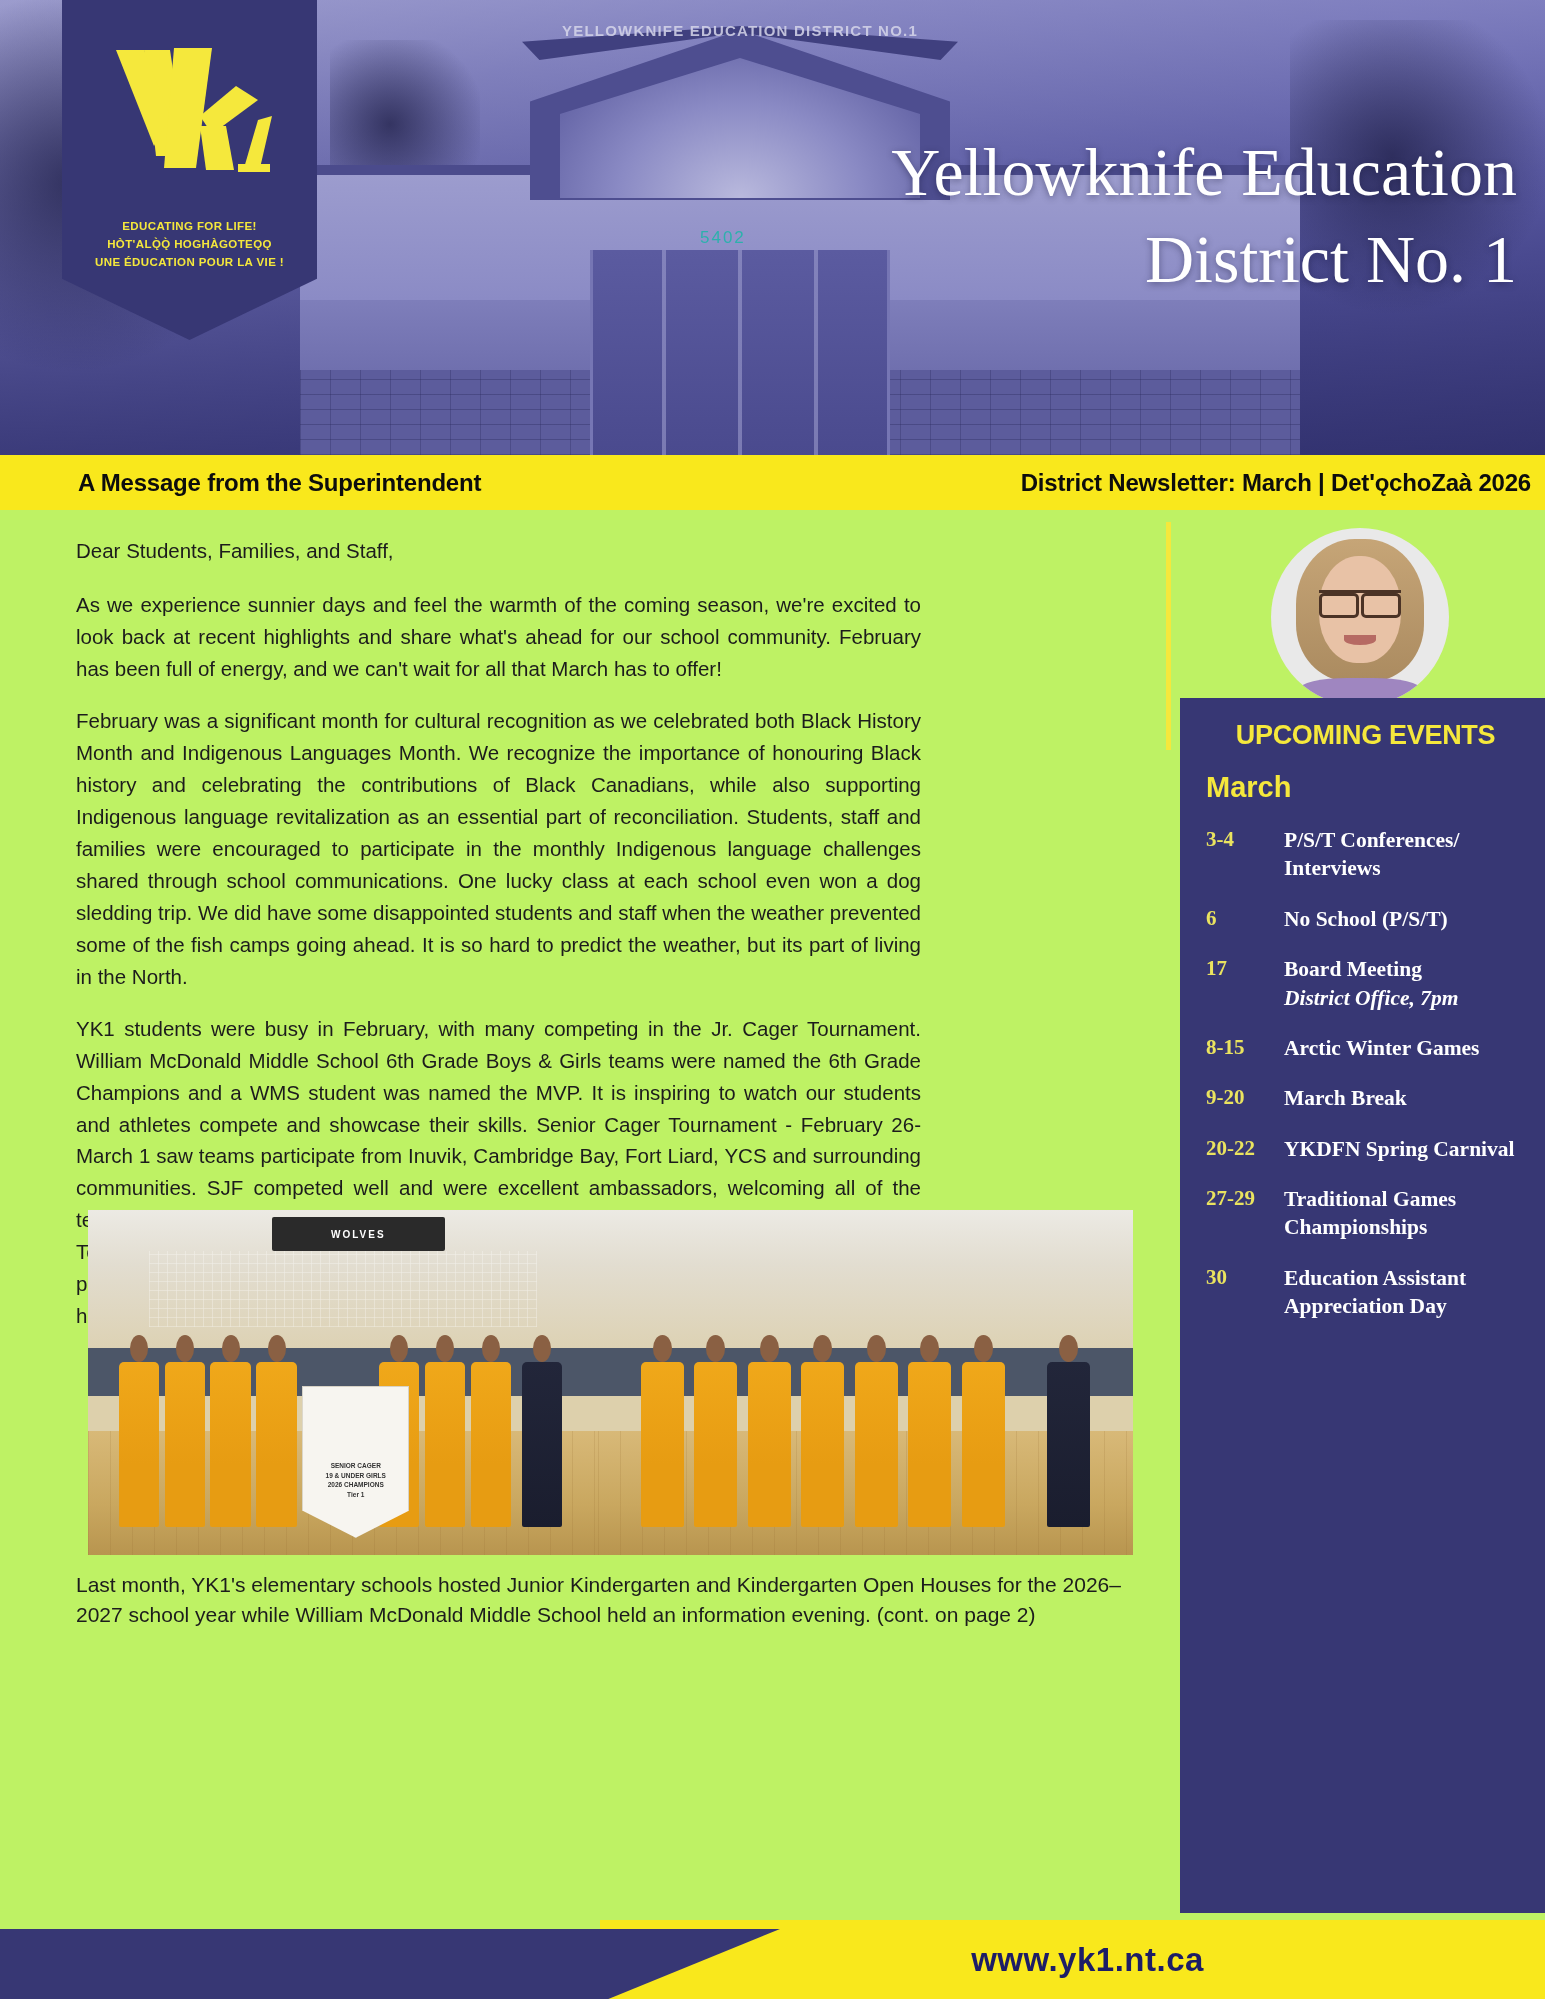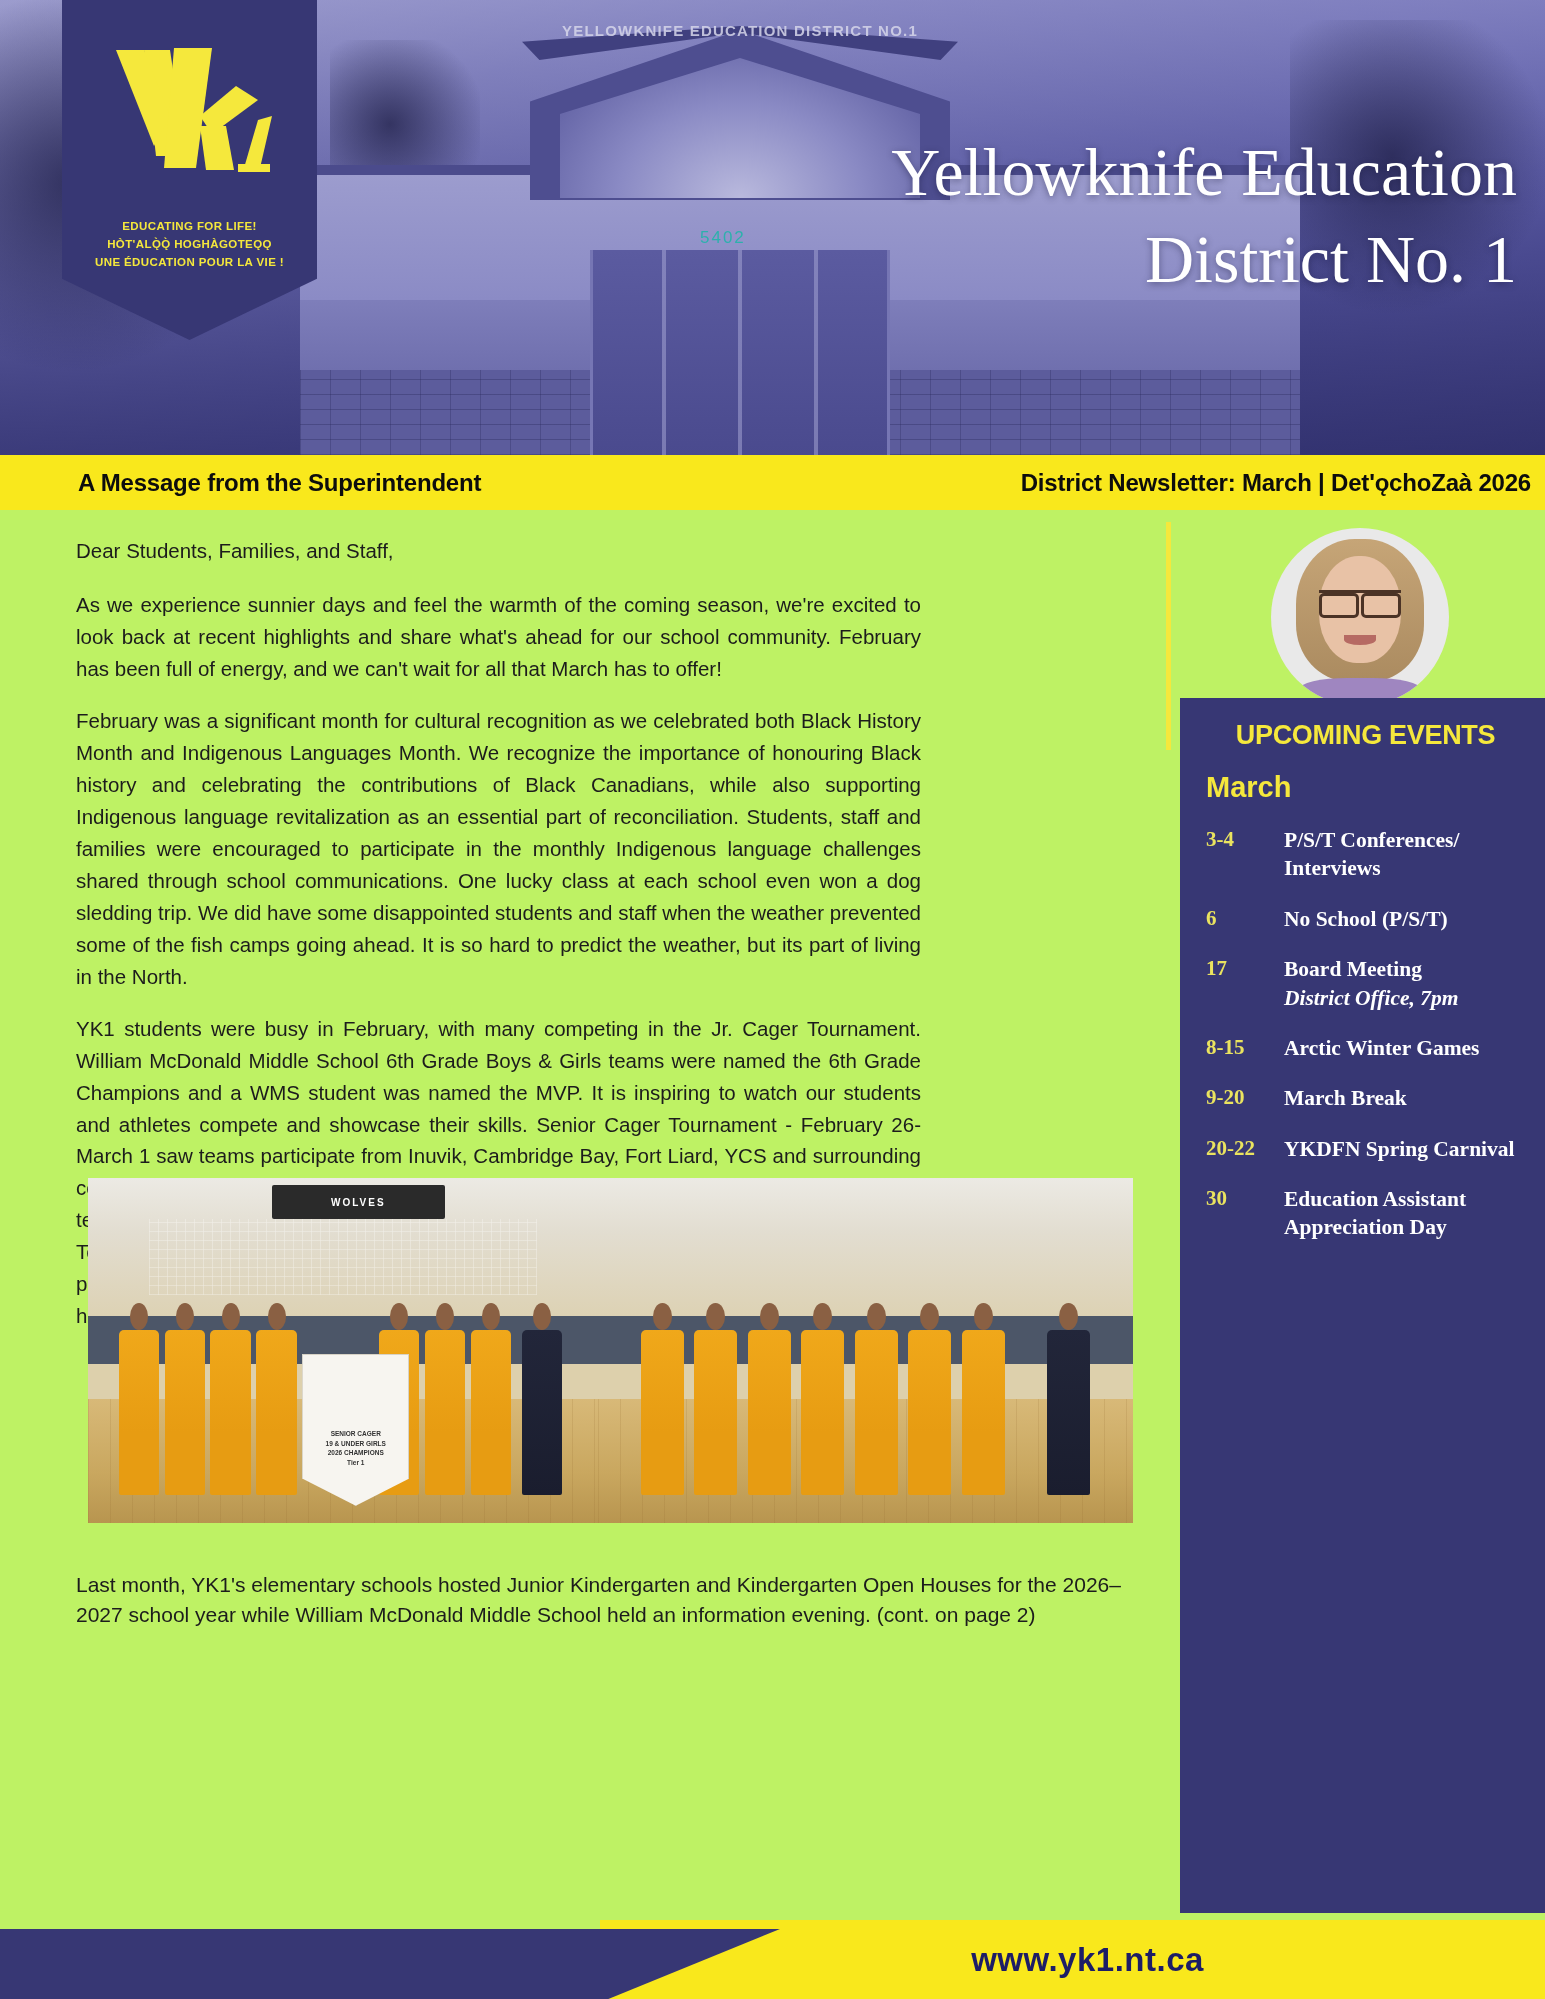--- a/index.html
+++ b/index.html
@@ -190,21 +190,21 @@
     font-size: 20.5px;
     line-height: 1.56;
     color: #1c1c1c;
     text-align: justify;
     margin-bottom: 20px;
   }
   .article p.first { margin-bottom: 22px; }
 
   .photos {
     position: absolute;
-    left: 88px; top: 668px;
+    left: 88px; top: 700px;
     display: flex;
   }
   .photo-box {
     width: 510px;
     height: 345px;
     overflow: hidden;
     position: relative;
     background: #c9b68a;
   }
   .photo-box.p2 { width: 535px; }
@@ -553,20 +553,24 @@
     </div>
     <div class="ev-row">
       <div class="ev-date">9-20</div>
       <div class="ev-desc">March Break</div>
     </div>
     <div class="ev-row">
       <div class="ev-date">20-22</div>
       <div class="ev-desc">YKDFN Spring Carnival</div>
     </div>
     <div class="ev-row">
+      <div class="ev-date">27-29</div>
+      <div class="ev-desc">Traditional Games Championships</div>
+    </div>
+    <div class="ev-row">
       <div class="ev-date">30</div>
       <div class="ev-desc">Education Assistant Appreciation Day</div>
     </div>
   </div>
 </div>
 
 <div class="footer">
   <div class="footer-yellow"></div>
   <div class="footer-purple"></div>
   <div class="footer-url">www.yk1.nt.ca</div>

